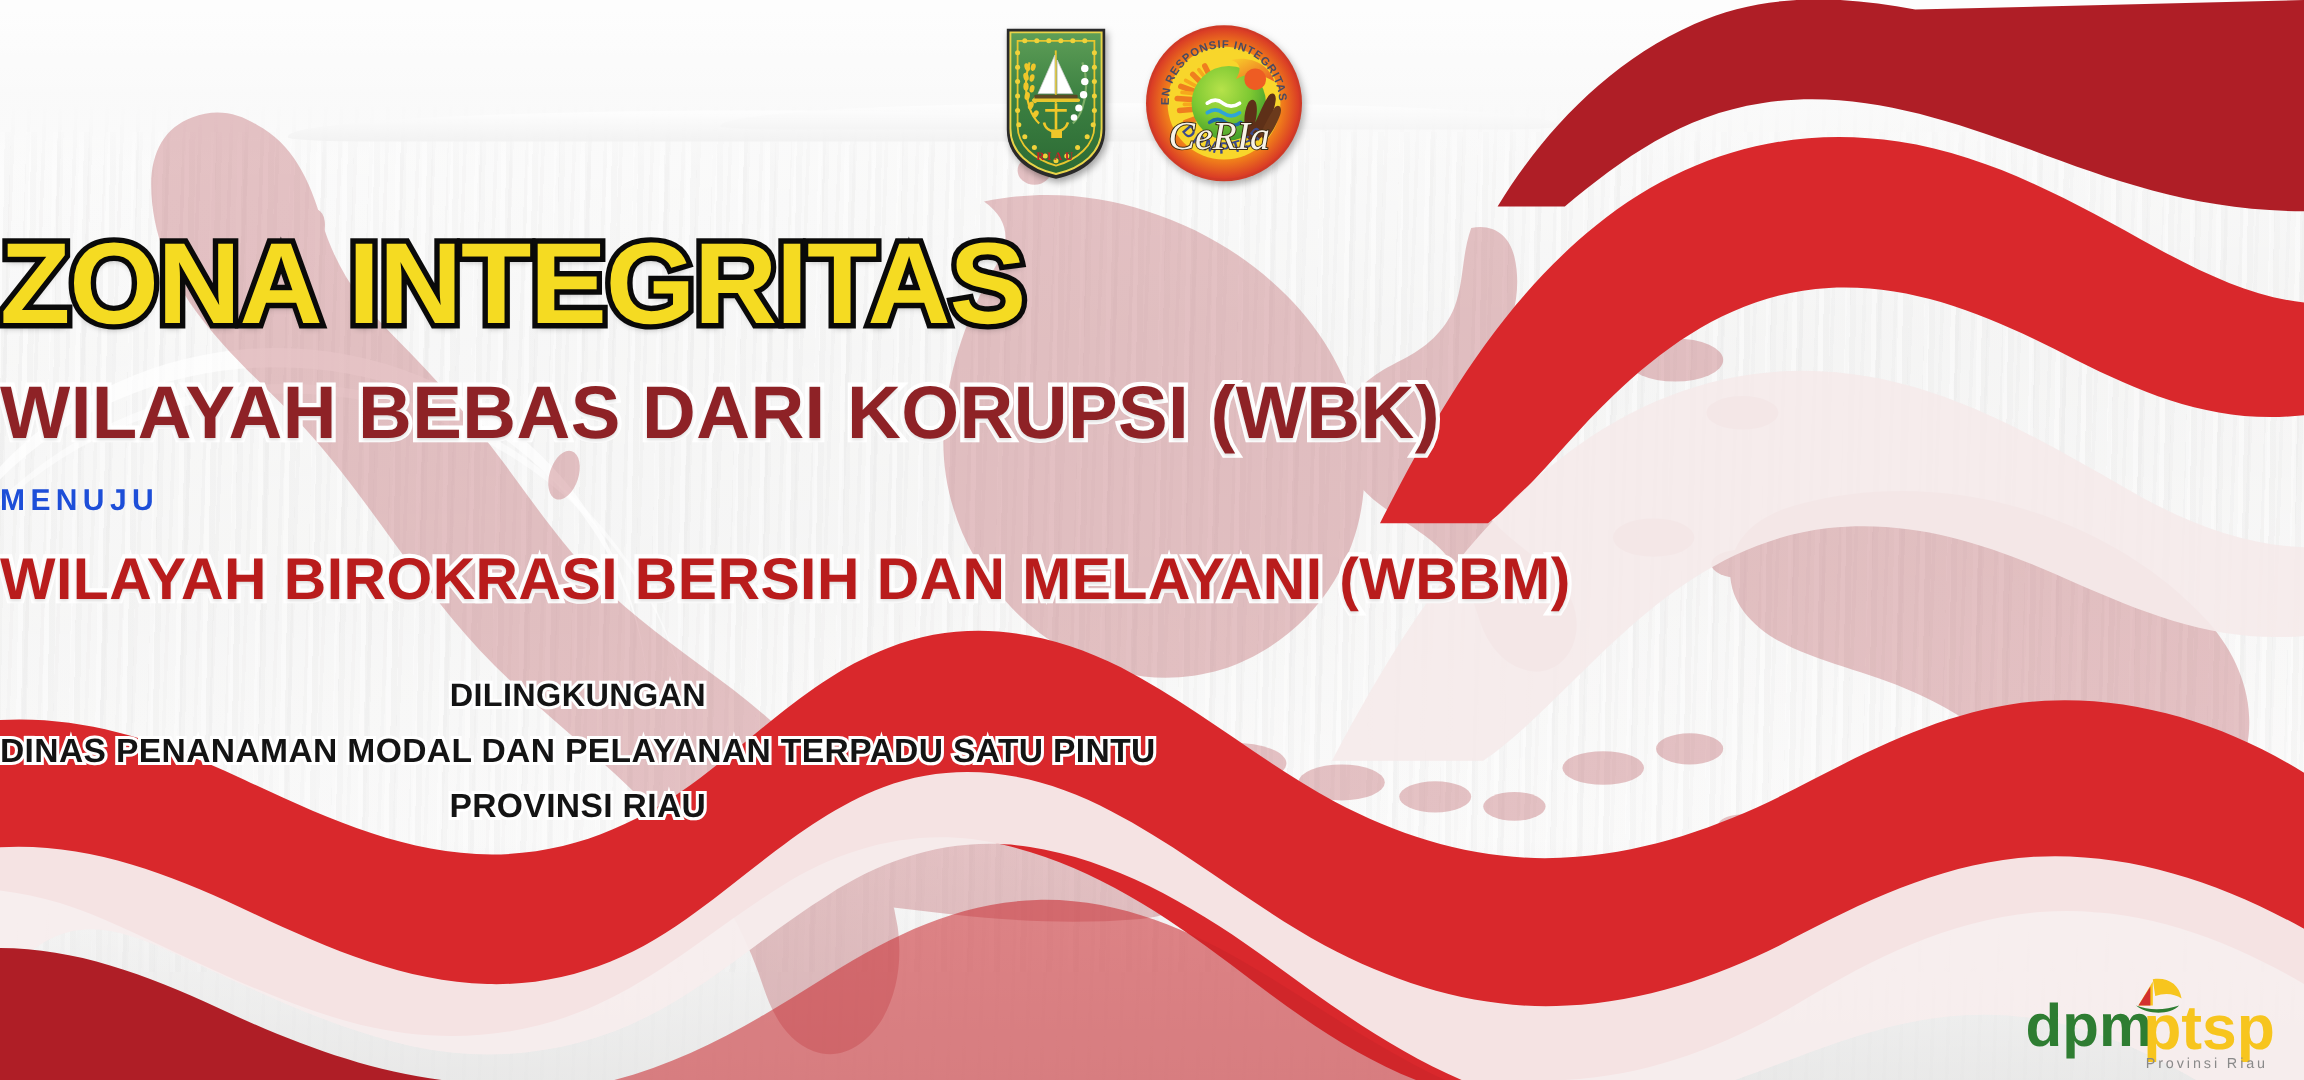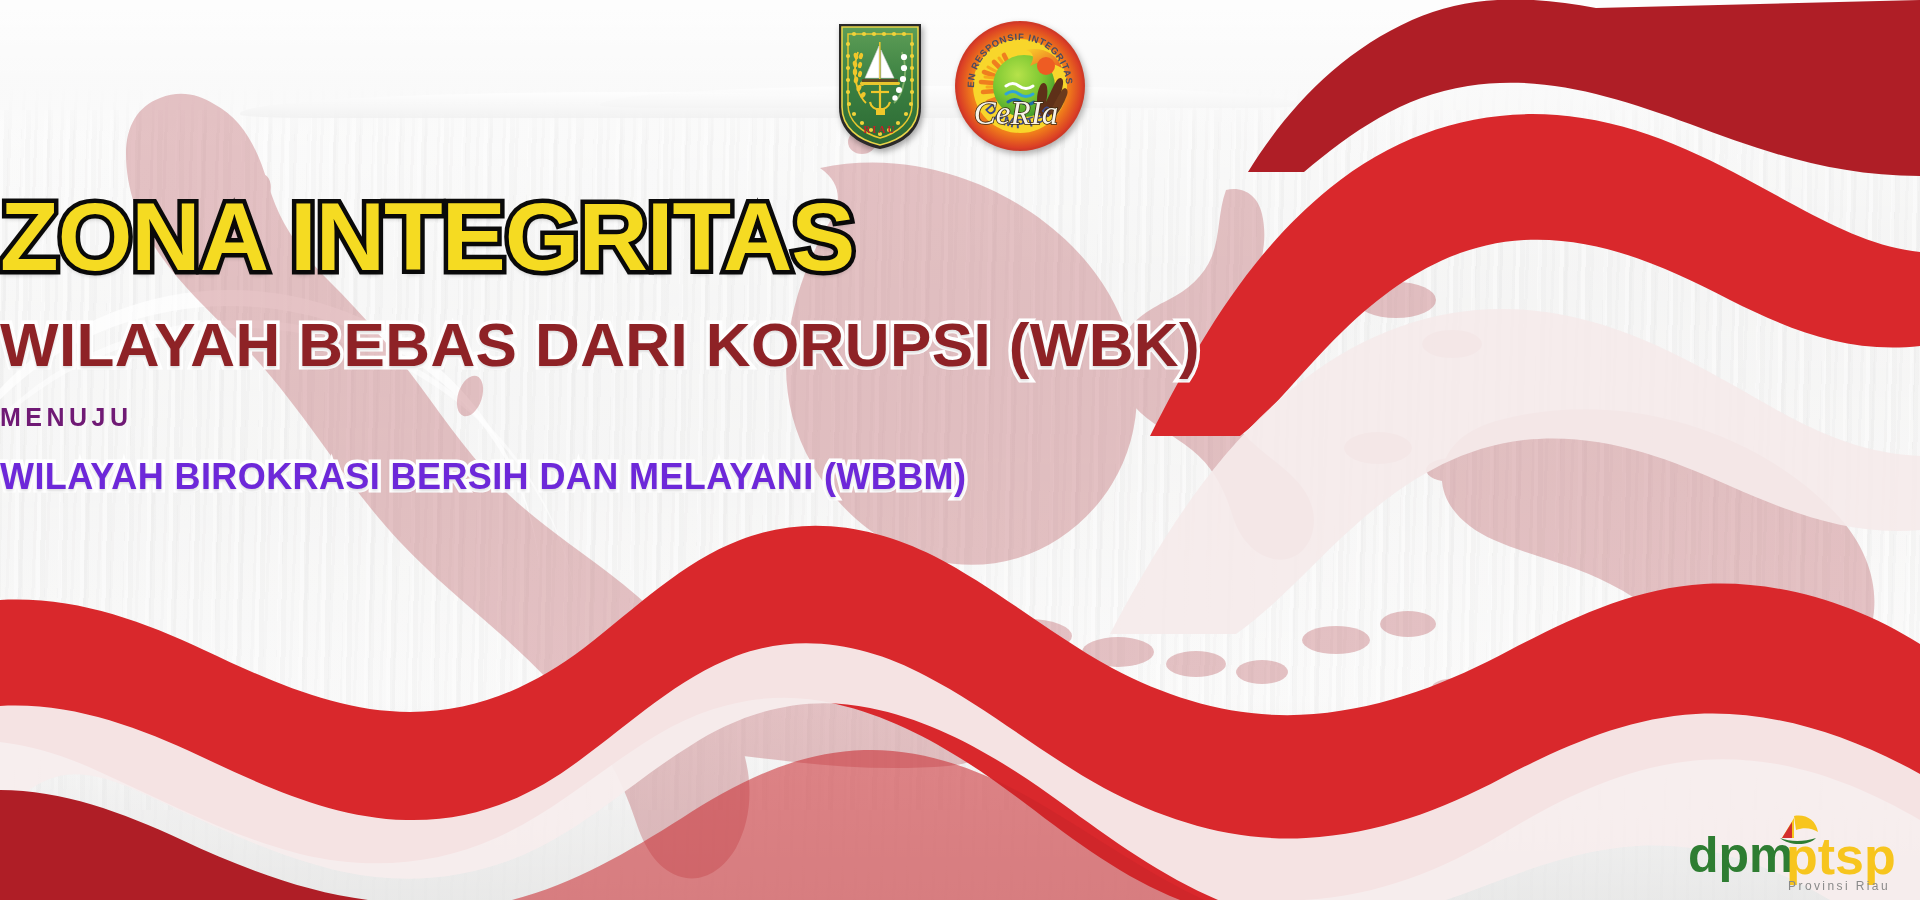--- a/index.html
+++ b/index.html
@@ -115,28 +115,28 @@
     color:#8E2226;
     -webkit-text-stroke:7px #ffffff;
     paint-order:stroke fill;
     text-shadow:0 2px 3px rgba(0,0,0,.14);
   }
 
   .t-menuju {
     margin-top:26px;
     font-size:25px; font-weight:bold;
     letter-spacing:4.5px;
-    color:#701a75;
+    color:#1d4ed8;
   }
 
   .t-wbbm {
     margin-top:26px;
-    font-size:36px; line-height:1.05;
+    font-size:49px; line-height:1.05;
     font-weight:bold; letter-spacing:.4px;
-    color:#6d28d9;
+    color:#b91c1c;
     -webkit-text-stroke:7px #ffffff;
     paint-order:stroke fill;
     text-shadow:0 2px 3px rgba(0,0,0,.14);
   }
 
   .t-footer { margin-top:54px; }
   .t-foot-line {
     font-weight:bold; color:#141414;
     -webkit-text-stroke:5px #ffffff;
     paint-order:stroke fill;
@@ -433,20 +433,25 @@
       </svg>
     </div>
   </div>
 
   <div class="content">
     <div class="t-main">ZONA INTEGRITAS</div>
     <div class="t-wbk">WILAYAH BEBAS DARI KORUPSI (WBK)</div>
     <div class="t-menuju">MENUJU</div>
     <div class="t-wbbm">WILAYAH BIROKRASI BERSIH DAN MELAYANI (WBBM)</div>
 
+    <div class="t-footer">
+      <div class="t-foot-line t-dilingkungan">DILINGKUNGAN</div>
+      <div class="t-foot-line t-dinas">DINAS PENANAMAN MODAL DAN PELAYANAN TERPADU SATU PINTU</div>
+      <div class="t-foot-line t-provinsi">PROVINSI RIAU</div>
+    </div>
   </div>
 
   <div class="corner-logo">
     <svg viewBox="0 0 216 100" aria-hidden="true">
 
       <path d="M112,22 C124,20 134,26 136,38 C130,34 122,33 114,36 Z" fill="#F7C51E"></path>
       <path d="M112,24 L112,44 L100,44 Z" fill="#F7C51E"></path>
       <path d="M110,28 L110,44 L100,44 Z" fill="#D32F2F"></path>
       <path d="M98,44 C108,48 122,48 134,44 C126,52 108,52 98,44 Z" fill="#2E7D32"></path>
       <text x="6" y="78" font-family="Liberation Sans, sans-serif" font-size="50" font-weight="bold" fill="#2E7D32">dpm</text>

